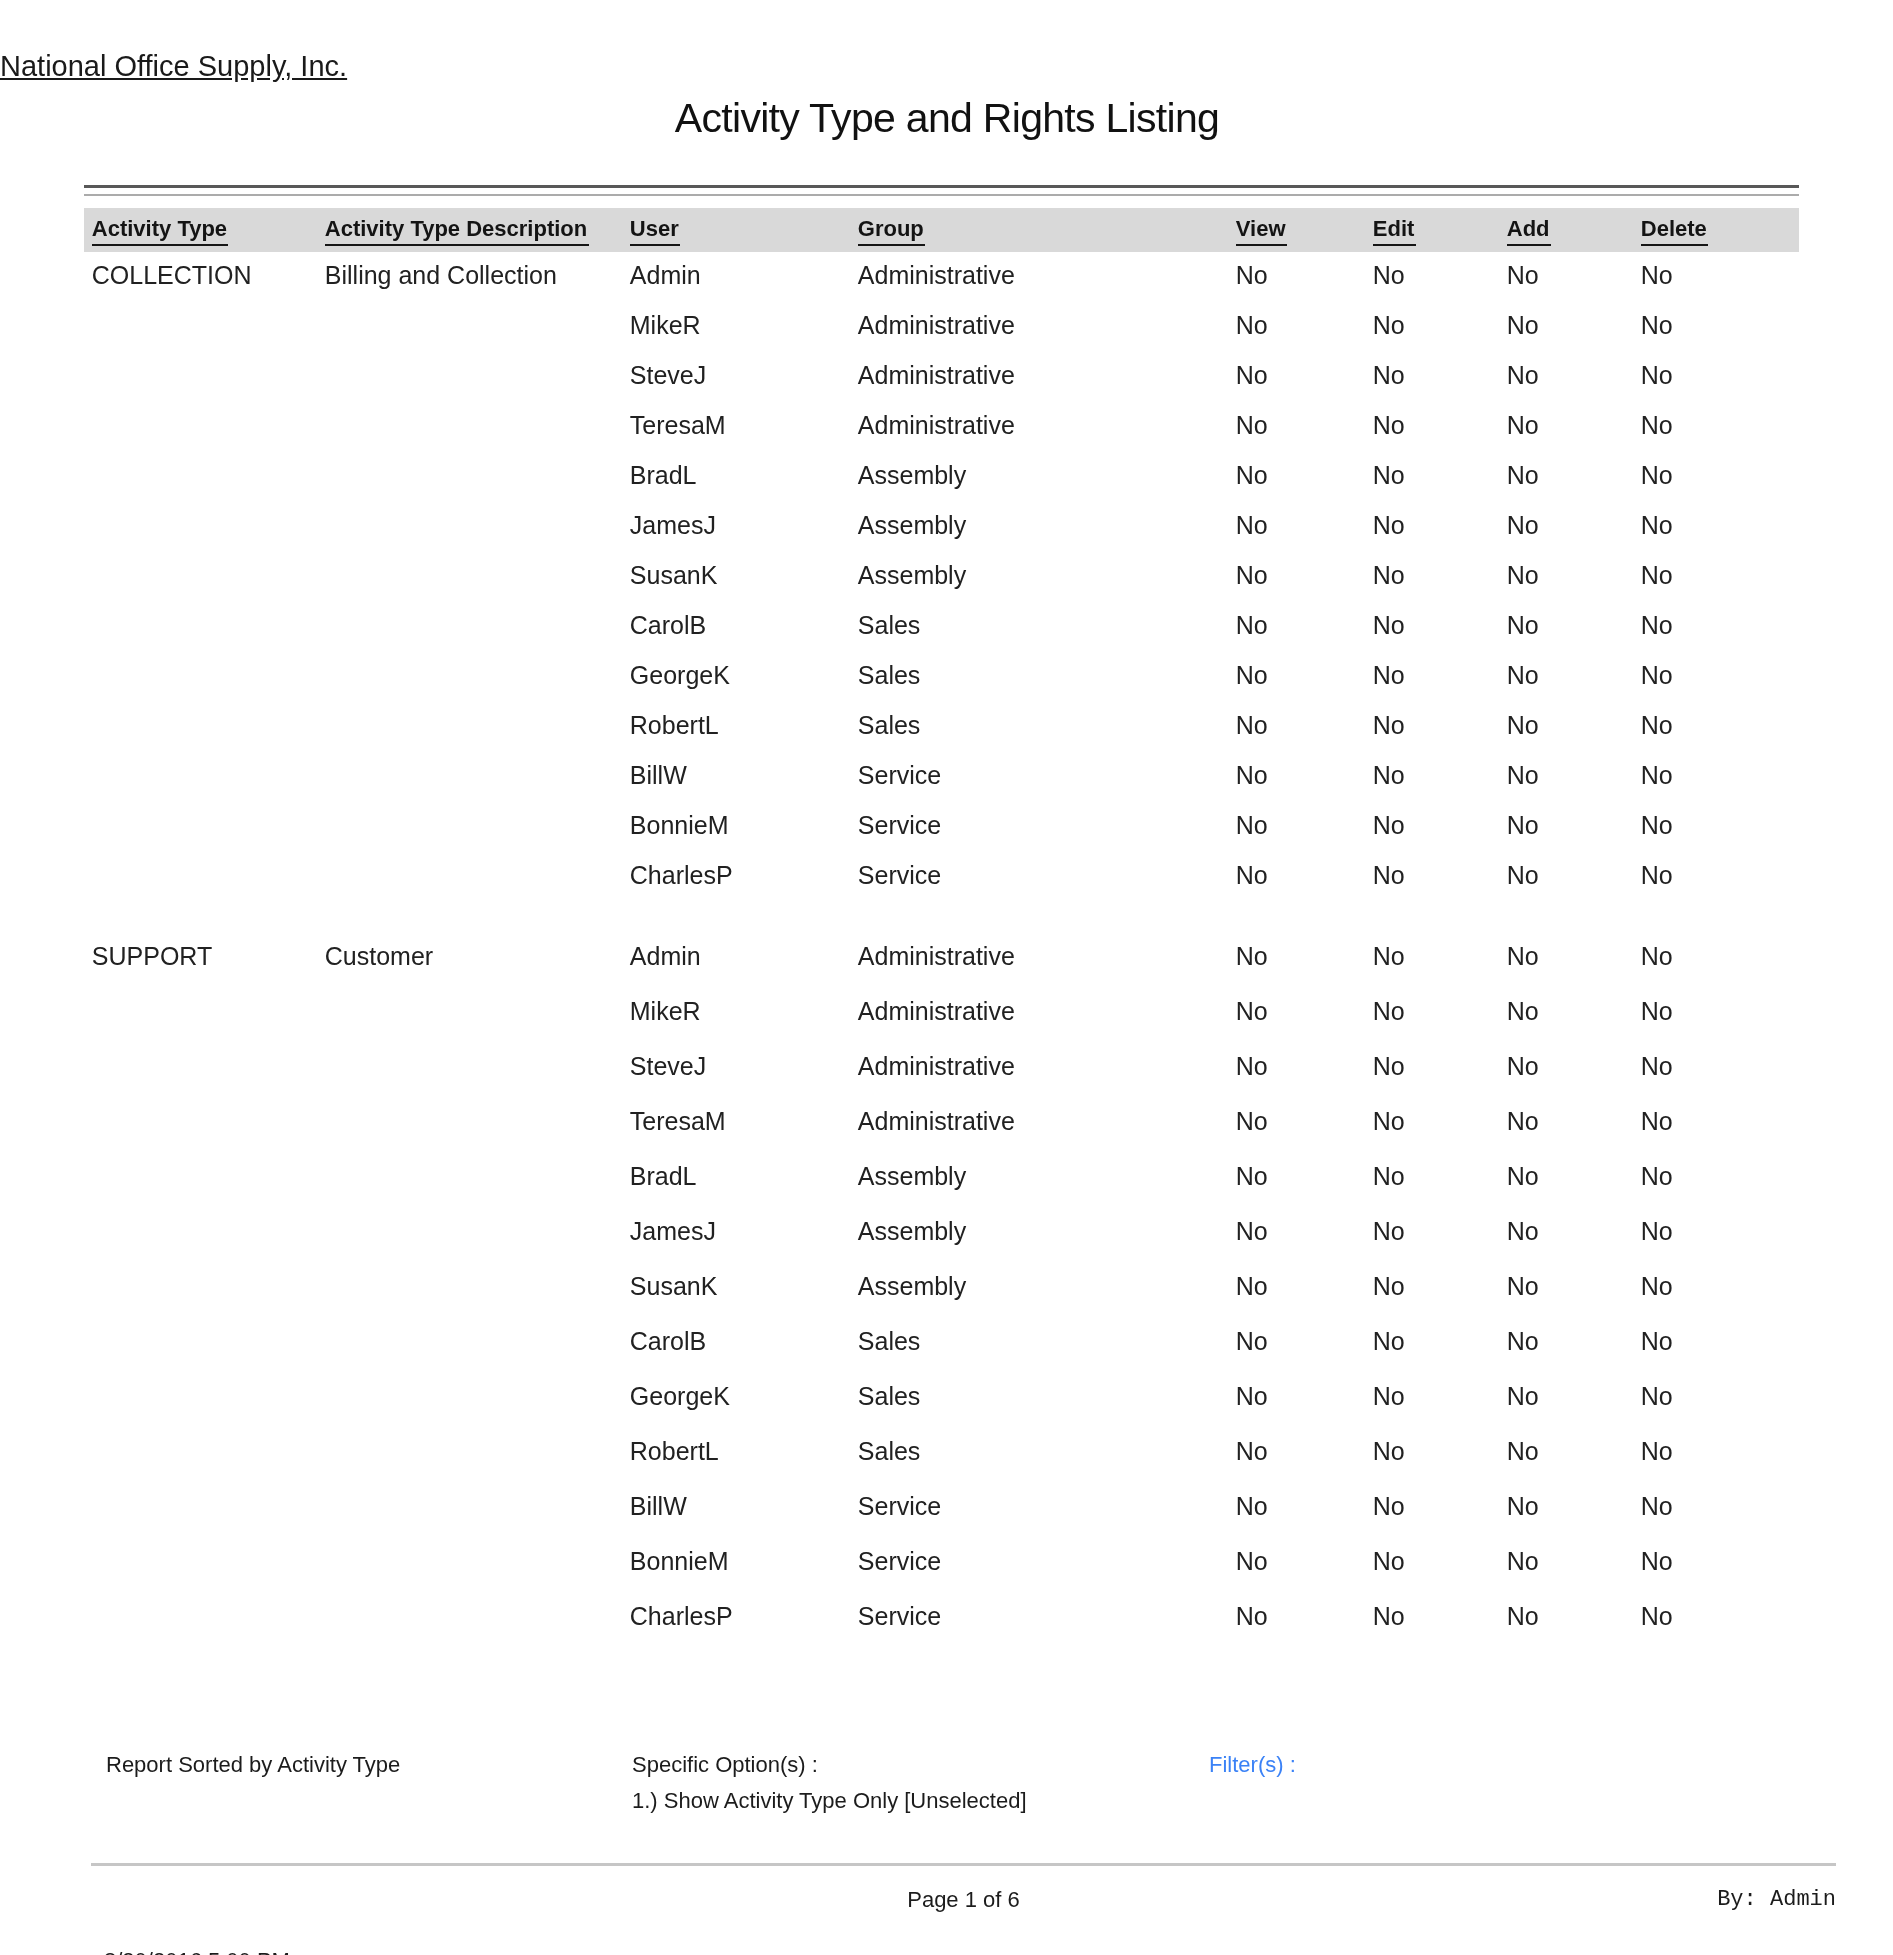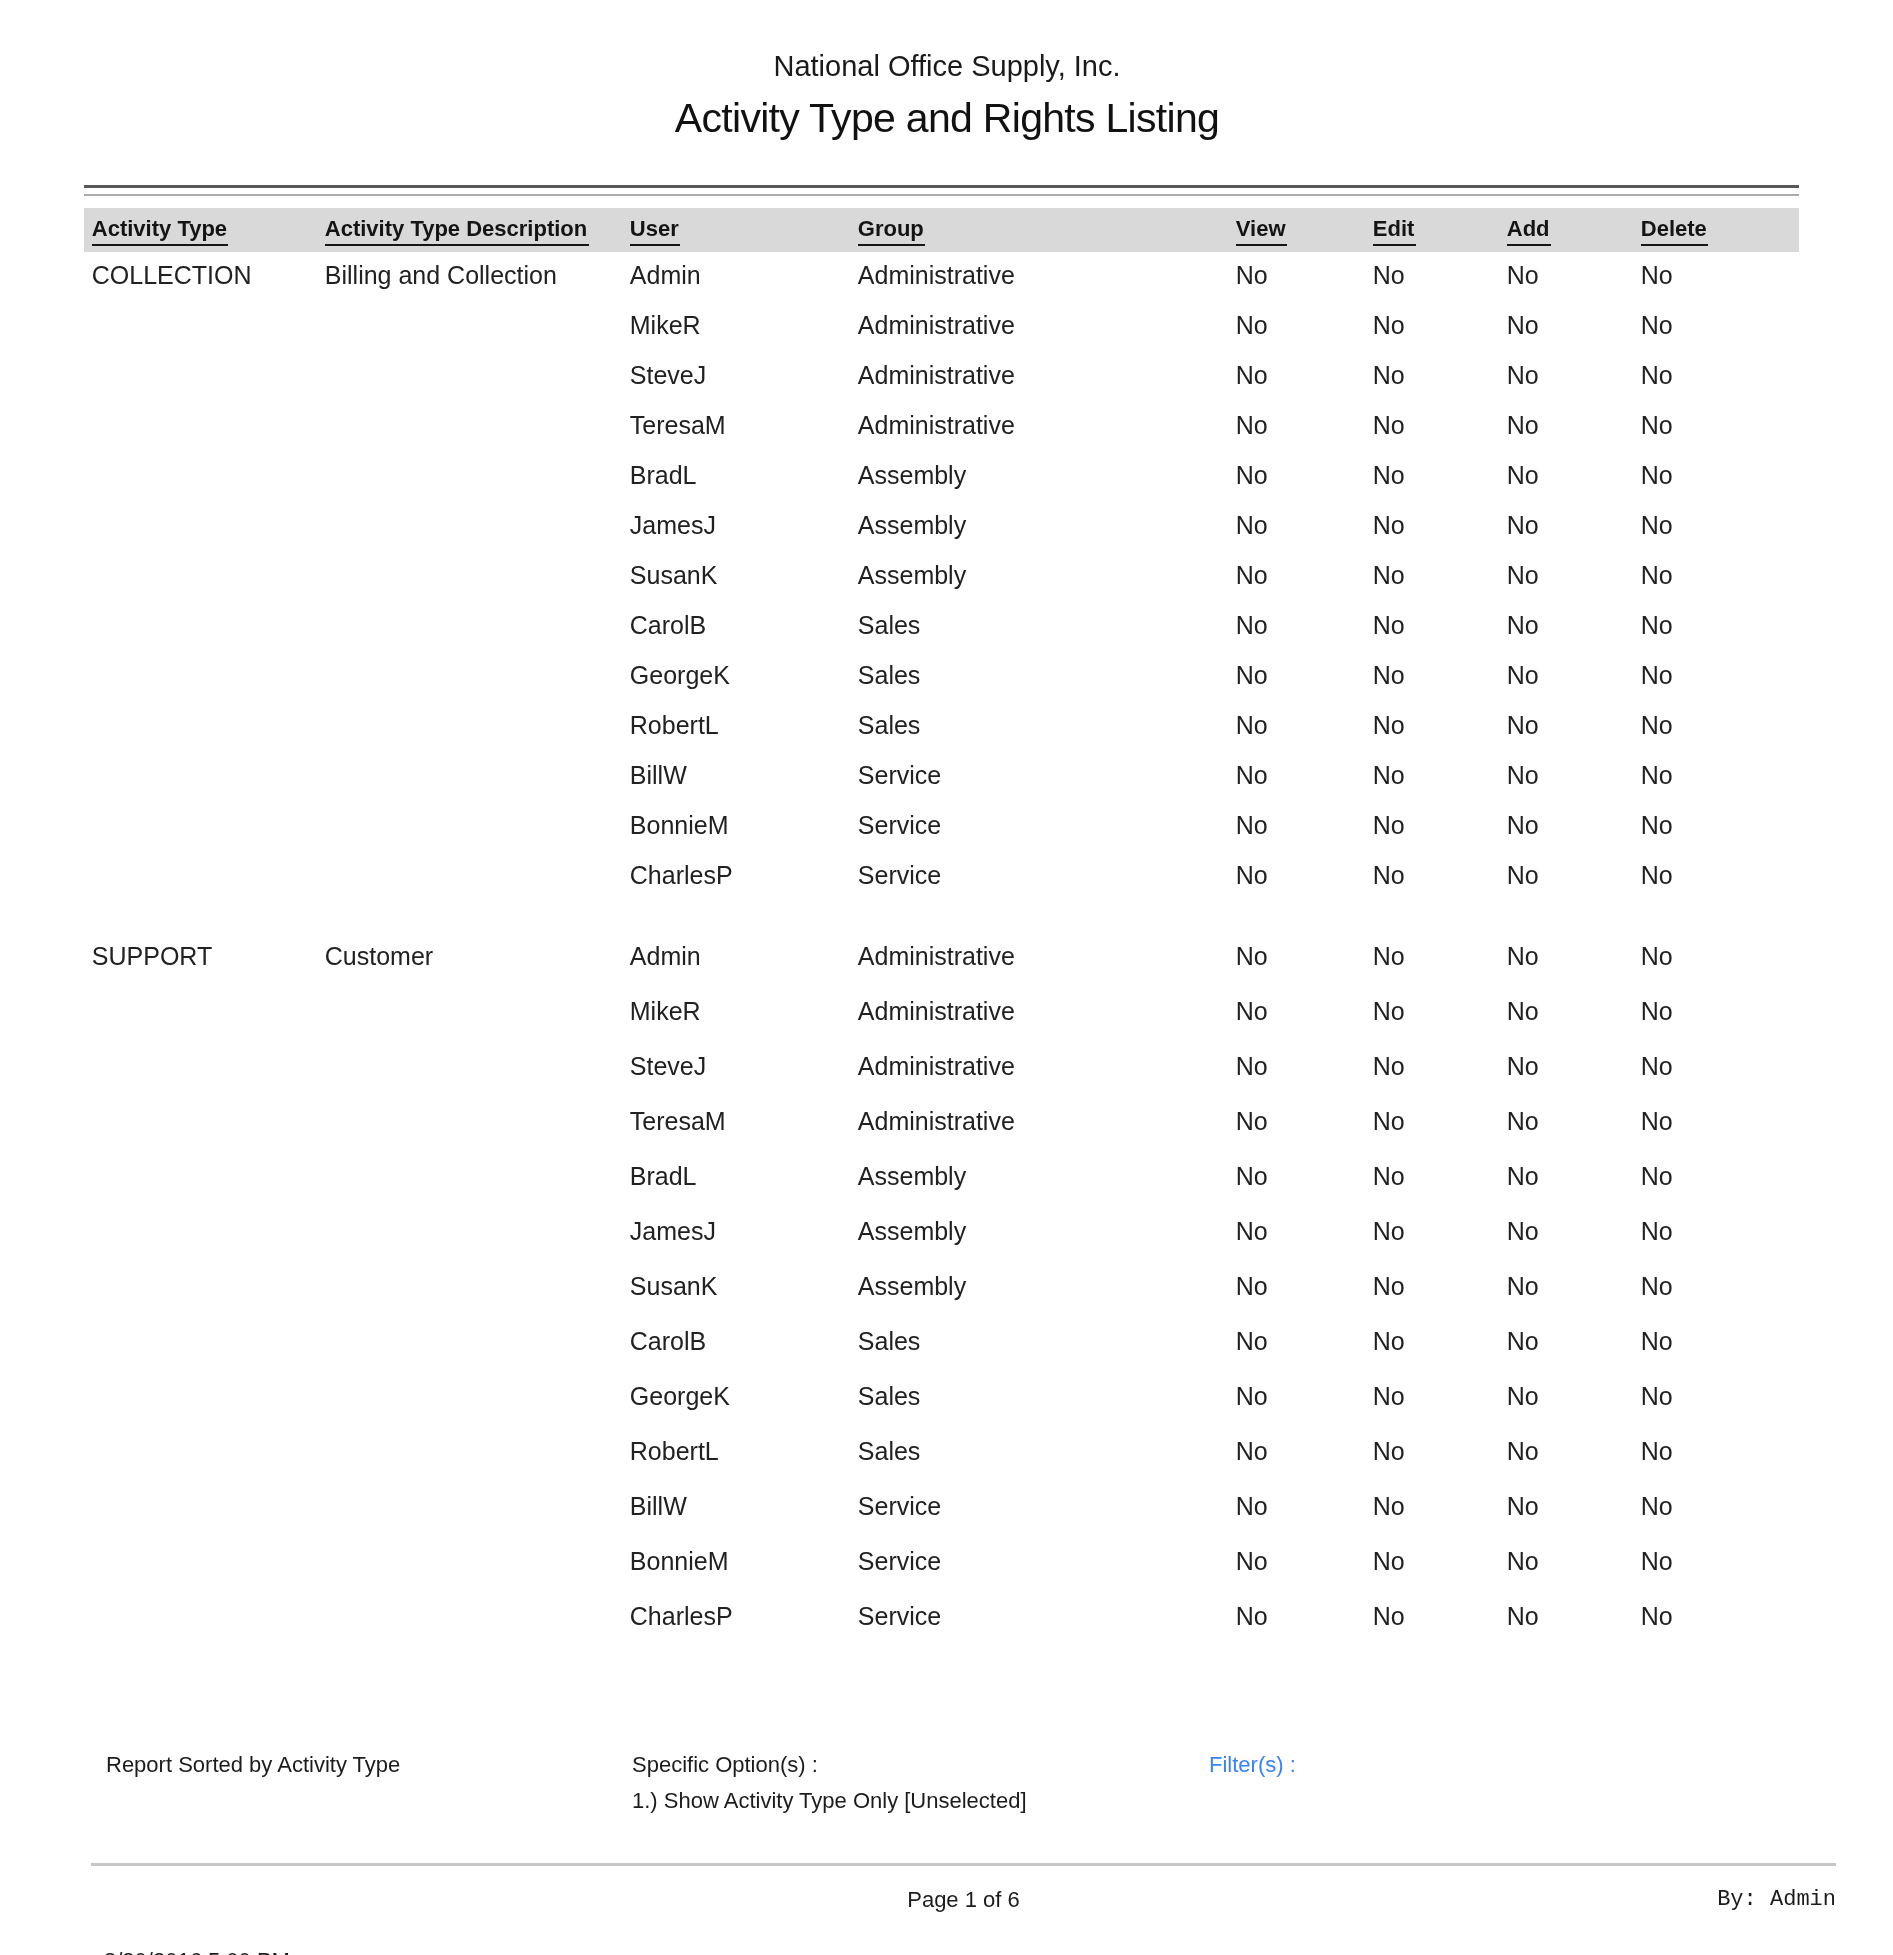--- a/index.html
+++ b/index.html
@@ -6,21 +6,21 @@
   .page{
     position:relative;
     width:1894px;height:1955px;
     background:#ffffff;
     font-family:"Liberation Sans","DejaVu Sans",sans-serif;
     color:#1f1f1f;
     overflow:hidden;
   }
   .company{
     position:absolute;top:50px;left:0;width:100%;
-    text-align:center;font-size:29px;line-height:1.15;color:#1a1a1a;
+    text-align:left;font-size:29px;line-height:1.15;color:#1a1a1a;text-decoration:underline;
   }
   .report-title{
     position:absolute;top:95px;left:0;width:100%;
     text-align:center;font-size:41px;font-weight:400;letter-spacing:-0.7px;
     line-height:1.15;color:#111;
   }
   .rule-dark{position:absolute;left:84px;width:1715px;top:185px;height:3.3px;background:#585858;}
   .rule-light{position:absolute;left:84px;width:1715px;top:194px;height:2px;background:#ababab;}
 
   .grid-cols{

